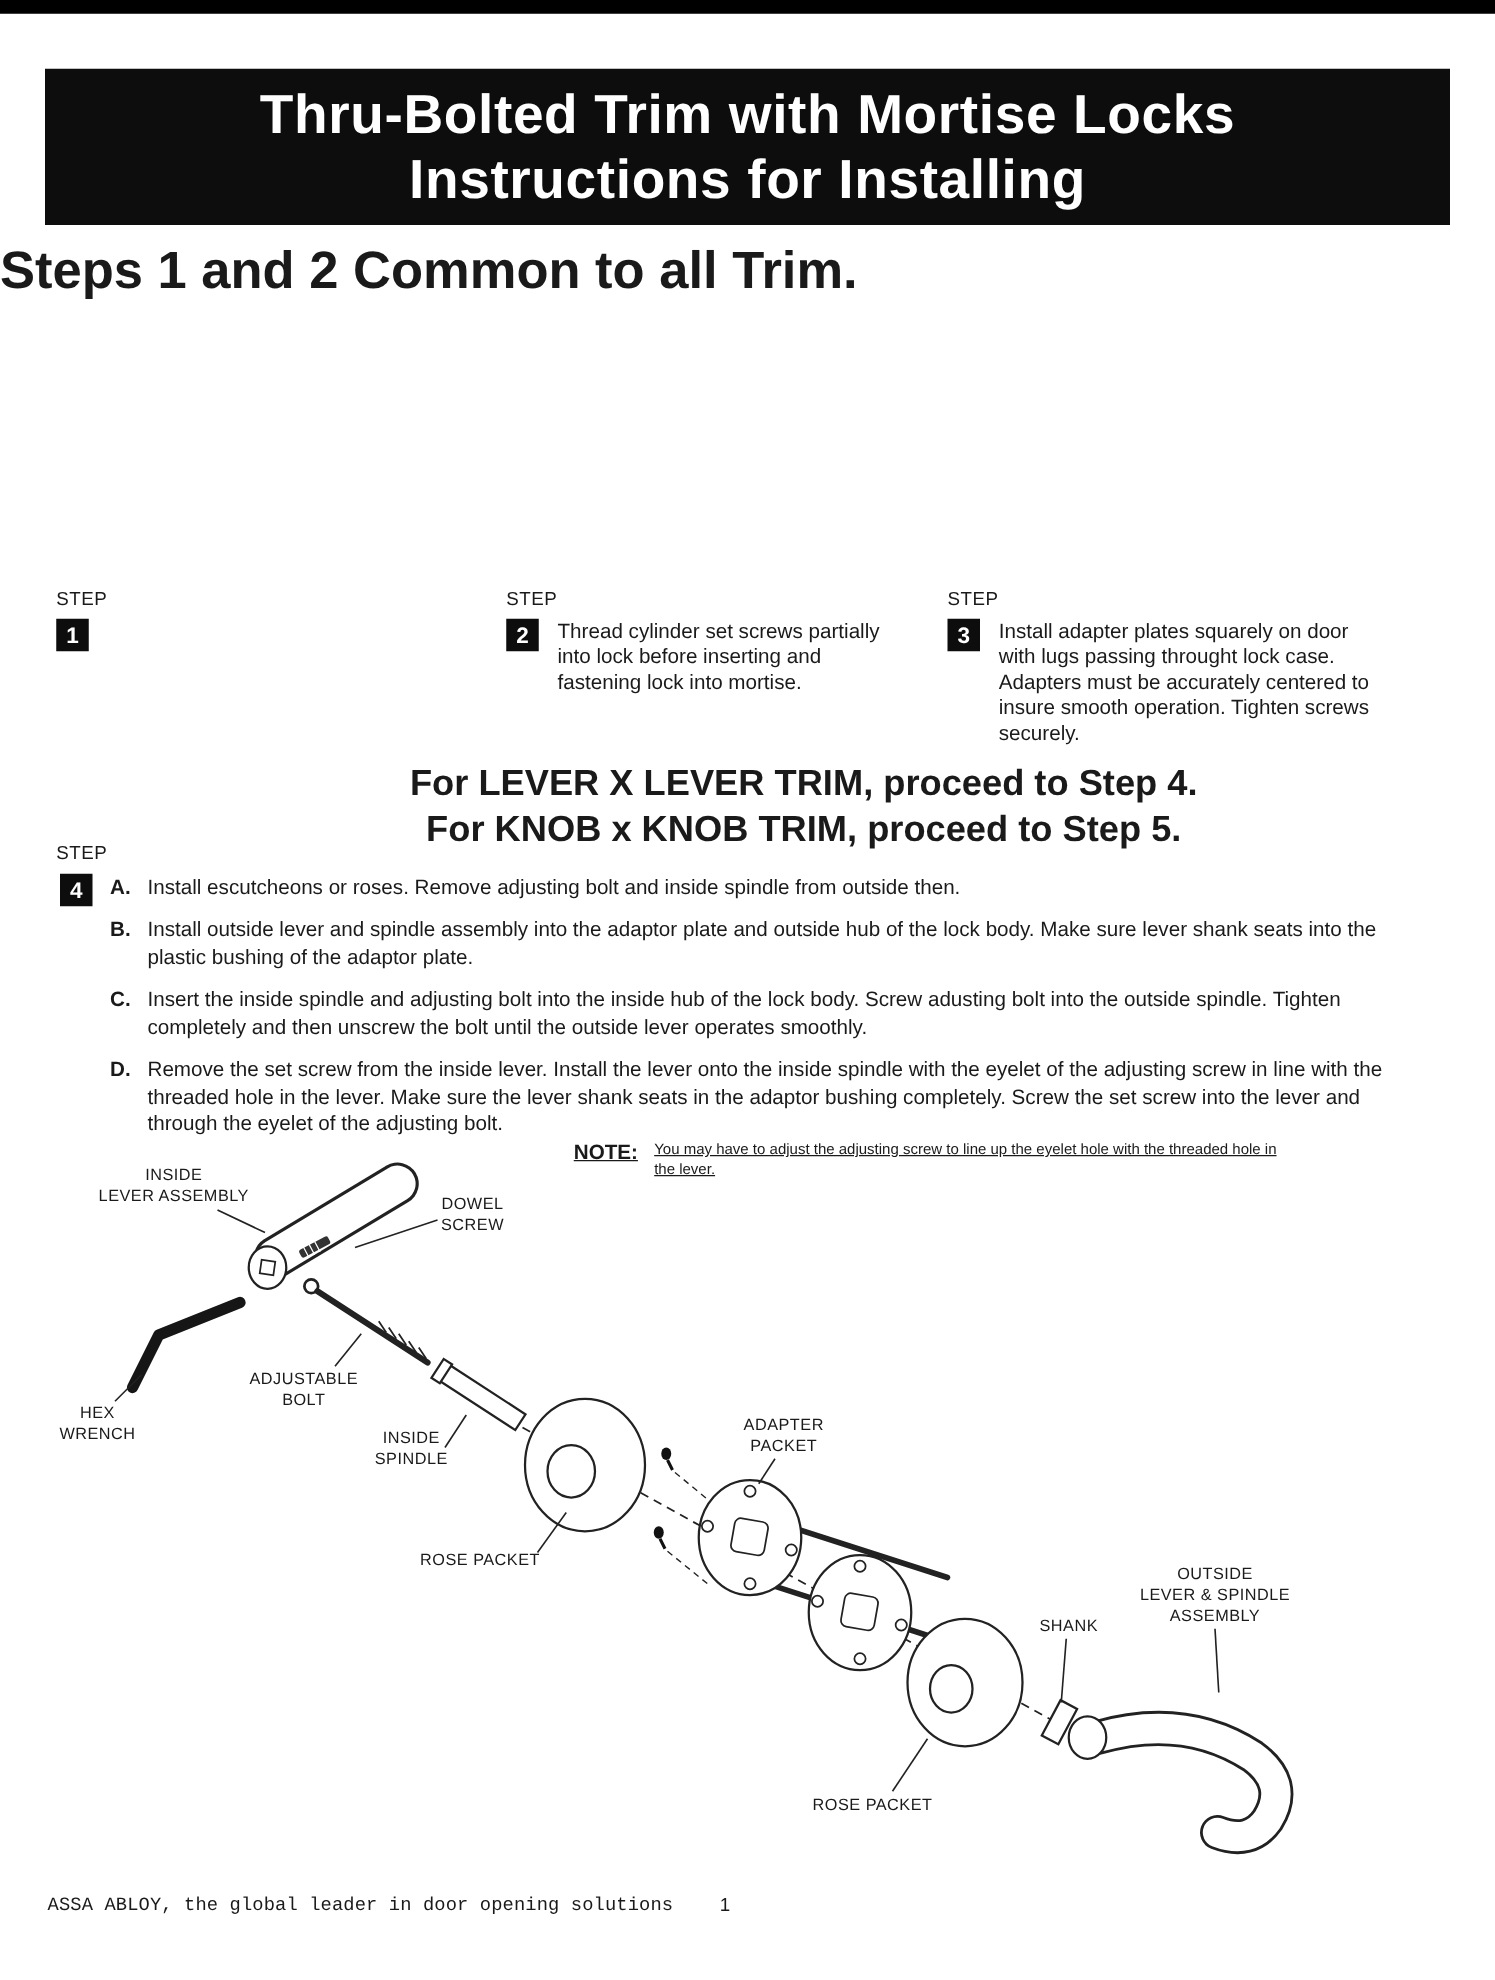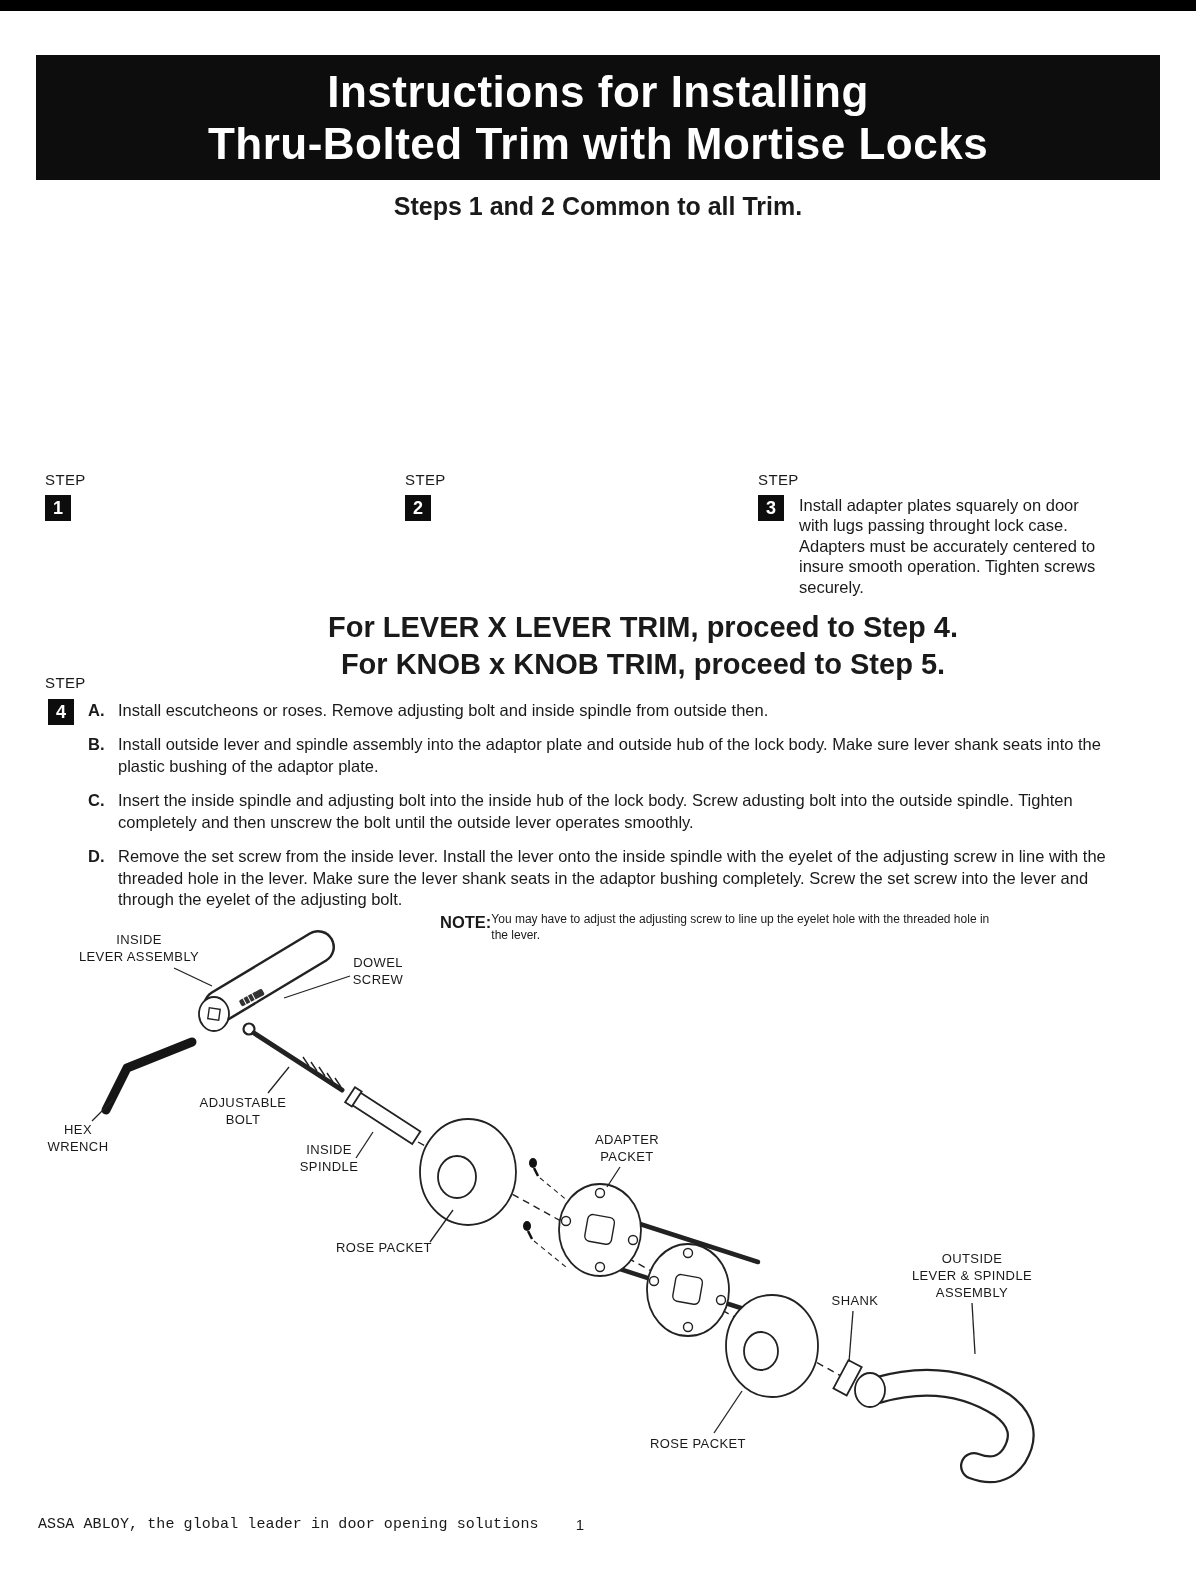--- a/index.html
+++ b/index.html
@@ -6,22 +6,22 @@
   html,body { background:#e8e8e8; }
   body { font-family:"Liberation Sans", sans-serif; color:#1a1a1a; }
   .page { position:relative; width:1196px; height:1584px; background:#ffffff; overflow:hidden; margin:0 auto; }
 
   .top-strip { position:absolute; top:0; left:0; width:1196px; height:11px; background:#000; }
 
   .title-box { position:absolute; top:55px; left:36px; width:1124px; height:125px; background:#0d0d0d;
                color:#fff; display:flex; flex-direction:column; justify-content:center; align-items:center; }
   .title-line { font-size:44px; font-weight:bold; line-height:1.18; letter-spacing:0.5px; }
 
-  .subtitle { position:absolute; top:192px; left:0; width:1196px; text-align:center;
-              font-size:25px; font-weight:bold; }
+  .subtitle { position:absolute; top:192px; left:0; width:1196px; text-align:left;
+              font-size:42px; font-weight:bold; }
 
   .steps-row { position:absolute; top:471px; left:0; width:1196px; height:140px; }
   .step-col { position:absolute; top:0; }
   .step-col.c1 { left:45px;  width:322px; }
   .step-col.c2 { left:405px; width:330px; }
   .step-col.c3 { left:758px; width:360px; }
   .step-word { font-size:15px; letter-spacing:0.4px; margin-bottom:7px; }
   .step-body { display:flex; gap:15px; }
   .step-num { width:26px; height:26px; background:#0d0d0d; color:#fff; font-weight:bold; font-size:18px;
               display:flex; align-items:center; justify-content:center; flex:0 0 26px; }
@@ -31,21 +31,21 @@
              font-size:29px; font-weight:bold; line-height:1.28;margin-left:45px; }
 
   .step4-word { position:absolute; left:45px; top:674px; font-size:15px; letter-spacing:0.4px; }
   .step4-num  { position:absolute; left:48px; top:699px; width:26px; height:26px; background:#0d0d0d;
                 color:#fff; font-weight:bold; font-size:18px; display:flex; align-items:center; justify-content:center; }
   .step4-items { position:absolute; left:88px; top:700px; width:1030px; }
   .item { display:flex; gap:9px; margin-bottom:13px; }
   .item-letter { font-weight:bold; font-size:16.5px; flex:0 0 21px; line-height:1.3; }
   .item-text { font-size:16.5px; line-height:1.3; }
 
-  .note { position:absolute; left:440px; top:912px; width:600px; display:flex; z-index:3; }
+  .note { position:absolute; left:459px; top:912px; width:600px; display:flex; gap:13px; z-index:3;text-decoration:underline; }
   .note-label { font-weight:bold; font-size:16.5px; line-height:1.3; }
   .note-text { font-size:12px; line-height:1.3; width:505px; }
 
   .diagram { position:absolute; left:0; top:910px; width:1196px; height:600px; z-index:1; }
   .part   { fill:#fff; stroke:#222; stroke-width:1.8; }
   .hole   { fill:#fff; stroke:#222; stroke-width:1.4; }
   .dash   { stroke:#222; stroke-width:1.4; stroke-dasharray:7 5; fill:none; }
   .dash2  { stroke:#222; stroke-width:1.1; stroke-dasharray:5 4; fill:none; }
   .wrench { stroke:#161616; stroke-width:9; fill:none; stroke-linecap:round; stroke-linejoin:round; }
   .tube-outer  { stroke:#222; stroke-width:34; stroke-linecap:round; fill:none; }
@@ -59,37 +59,38 @@
   .footer-page  { position:absolute; left:0; top:1516px; width:1160px; text-align:center; font-size:15px; }
 </style>
 </head>
 <body>
 
 <div class="page">
 
   <div class="top-strip"></div>
 
   <div class="title-box">
+    <div class="title-line">Thru-Bolted Trim with Mortise Locks</div>
     <div class="title-line">Instructions for Installing</div>
-    <div class="title-line">Thru-Bolted Trim with Mortise Locks</div>
   </div>
 
   <div class="subtitle">Steps 1 and 2 Common to all Trim.</div>
 
   <div class="steps-row">
     <div class="step-col c1">
       <div class="step-word">STEP</div>
       <div class="step-body">
         <div class="step-num">1</div>
       </div>
     </div>
     <div class="step-col c2">
       <div class="step-word">STEP</div>
       <div class="step-body">
         <div class="step-num">2</div>
+        <p class="step-text" style="width:275px">Thread cylinder set screws partially into lock before inserting and fastening lock into mortise.</p>
       </div>
     </div>
     <div class="step-col c3">
       <div class="step-word">STEP</div>
       <div class="step-body">
         <div class="step-num">3</div>
         <p class="step-text" style="width:305px">Install adapter plates squarely on door with lugs passing throught lock case. Adapters must be accurately centered to insure smooth operation. Tighten screws securely.</p>
       </div>
     </div>
   </div>

